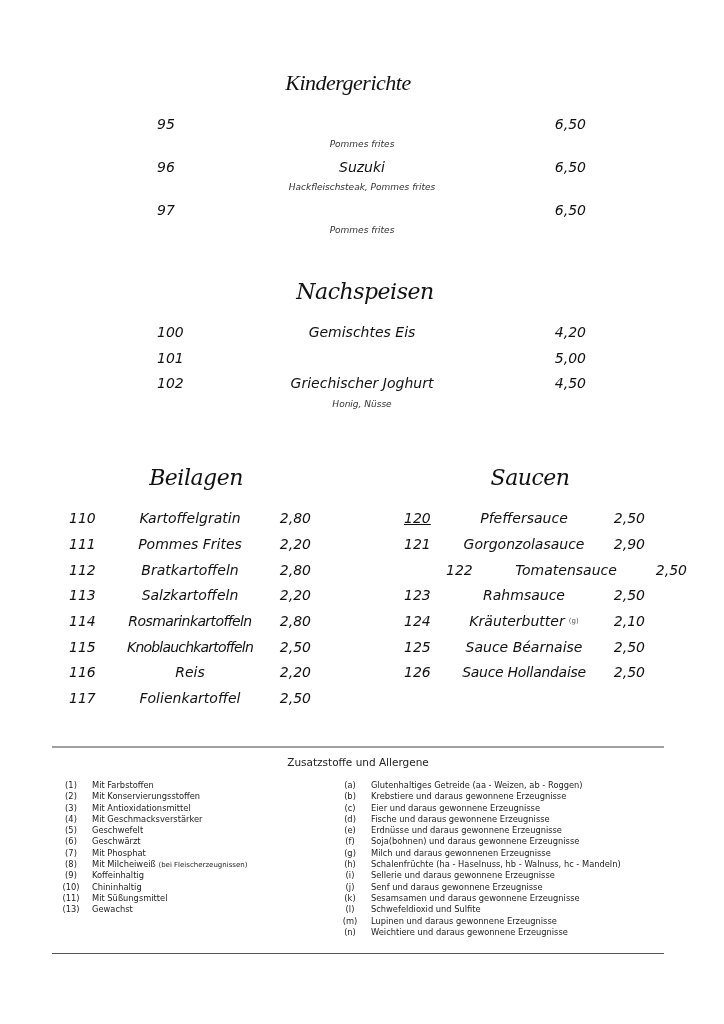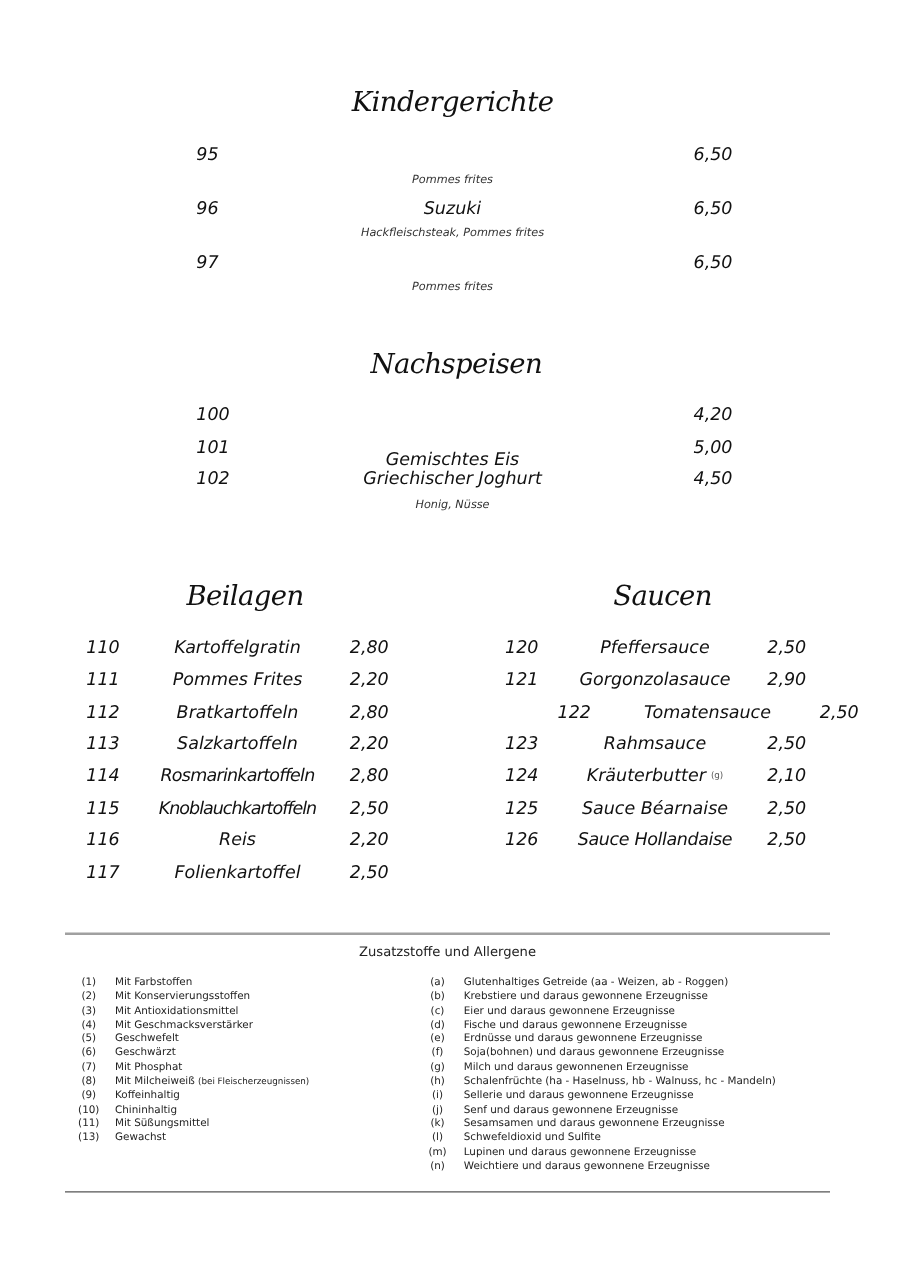--- a/index.html
+++ b/index.html
@@ -105,21 +105,21 @@
       left: 34px;
     }
     .legend-item .small {
       font-size: 7px;
     }
   </style>
 </head>
 <body>
 
 <div>
-  <div class="section-title" style="left:217px;width:290px;top:70px;">Kindergerichte</div>
+  <div class="section-title" style="left:203px;width:290px;top:70px;font-family:Liberation Serif, serif;">Kindergerichte</div>
 
   <div class="row" style="left:0;width:724px;top:116px;">
     <span class="num" style="left:157px;">95</span>
     <span class="price" style="left:520px;width:66px;">6,50</span>
   </div>
   <div class="sub" style="left:212px;width:300px;top:139px;">Pommes frites</div>
 
   <div class="row" style="left:0;width:724px;top:159px;">
     <span class="num" style="left:157px;">96</span>
     <span class="name" style="left:212px;width:300px;">Suzuki</span>
@@ -132,21 +132,21 @@
     <span class="price" style="left:520px;width:66px;">6,50</span>
   </div>
   <div class="sub" style="left:212px;width:300px;top:225px;">Pommes frites</div>
 </div>
 
 <div>
   <div class="section-title" style="left:220px;width:290px;top:279px;">Nachspeisen</div>
 
   <div class="row" style="left:0;width:724px;top:324px;">
     <span class="num" style="left:157px;">100</span>
-    <span class="name" style="left:212px;width:300px;margin-top:36px;">Gemischtes Eis</span>
+    <span class="name" style="left:212px;width:300px;">Gemischtes Eis</span>
     <span class="price" style="left:520px;width:66px;">4,20</span>
   </div>
   <div class="row" style="left:0;width:724px;top:350px;">
     <span class="num" style="left:157px;">101</span>
     <span class="price" style="left:520px;width:66px;">5,00</span>
   </div>
   <div class="row" style="left:0;width:724px;top:375px;">
     <span class="num" style="left:157px;">102</span>
     <span class="name" style="left:212px;width:300px;">Griechischer Joghurt</span>
     <span class="price" style="left:520px;width:66px;">4,50</span>
@@ -196,21 +196,21 @@
     <span class="num" style="left:69px;">117</span>
     <span class="name" style="left:112px;width:156px;">Folienkartoffel</span>
     <span class="price" style="left:262px;width:49px;">2,50</span>
   </div>
 </div>
 
 <div>
   <div class="section-title" style="left:430px;width:200px;top:465px;">Saucen</div>
 
   <div class="row" style="left:0;width:724px;top:510px;">
-    <span class="num" style="left:404px;">120</span>
+    <span class="num" style="left:404px;text-decoration:underline;">120</span>
     <span class="name" style="left:446px;width:156px;">Pfeffersauce</span>
     <span class="price" style="left:596px;width:49px;">2,50</span>
   </div>
   <div class="row" style="left:0;width:724px;top:536px;">
     <span class="num" style="left:404px;">121</span>
     <span class="name" style="left:446px;width:156px;">Gorgonzolasauce</span>
     <span class="price" style="left:596px;width:49px;">2,90</span>
   </div>
   <div class="row" style="left:0;width:702px;top:562px;margin-left:42px;">
     <span class="num" style="left:404px;">122</span>

